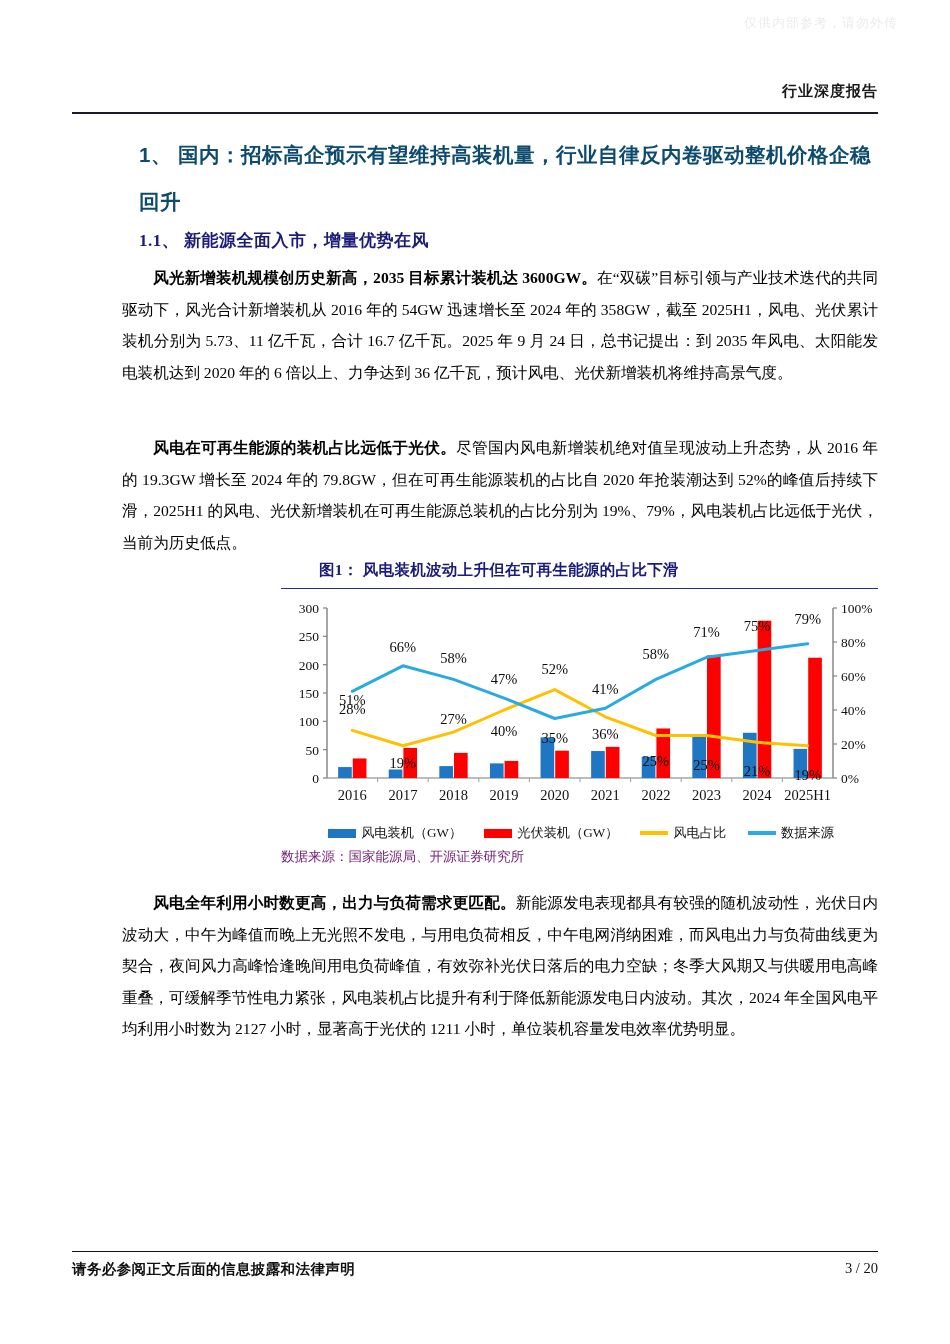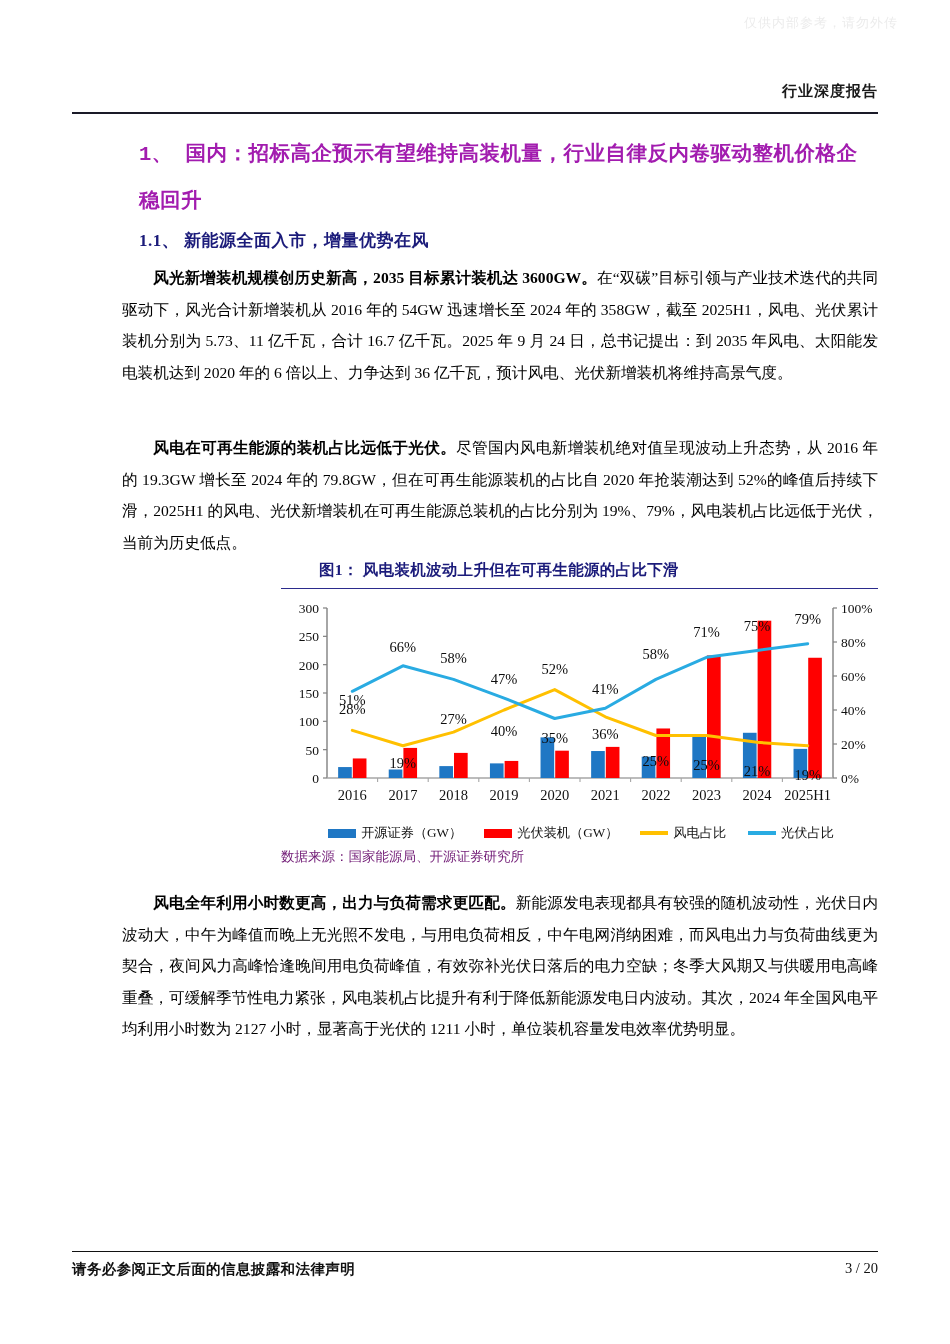--- a/index.html
+++ b/index.html
@@ -72,24 +72,24 @@
     border-top: 2px solid #1a1a28;
   }
 
   
   .h1 {
     position: absolute;
     left: 139px; top: 131px;
     width: 739px;
     font-size: 20.5px;
     font-weight: 700;
-    color: #a21caf;
+    color: #0c4a6e;
     line-height: 47px;
     letter-spacing: 0.5px;
-    font-family: Liberation Mono, monospace;
+    font-family: Liberation Sans, sans-serif;
   }
   .h2 {
     position: absolute;
     left: 139px; top: 229px;
     width: 739px;
     font-size: 17px;
     font-weight: 700;
     color: #1b1b7a;
     letter-spacing: 0.5px;
     font-family: "Liberation Serif", serif;
@@ -304,33 +304,33 @@
         <text x="273.7" y="206" text-anchor="middle" font-size="14.5" font-family="&quot;Liberation Serif&quot;, serif" fill="#111">2020</text>
         <text x="324.3" y="206" text-anchor="middle" font-size="14.5" font-family="&quot;Liberation Serif&quot;, serif" fill="#111">2021</text>
         <text x="374.90000000000003" y="206" text-anchor="middle" font-size="14.5" font-family="&quot;Liberation Serif&quot;, serif" fill="#111">2022</text>
         <text x="425.5" y="206" text-anchor="middle" font-size="14.5" font-family="&quot;Liberation Serif&quot;, serif" fill="#111">2023</text>
         <text x="476.1" y="206" text-anchor="middle" font-size="14.5" font-family="&quot;Liberation Serif&quot;, serif" fill="#111">2024</text>
         <text x="526.7" y="206" text-anchor="middle" font-size="14.5" font-family="&quot;Liberation Serif&quot;, serif" fill="#111">2025H1</text>
       </svg>
     <div class="legend" id="legend">
         <div class="legend-item">
           <span class="swatch-bar" style="background: rgb(31, 119, 196);"></span>
-          <span>开源证券（GW）</span>
+          <span>风电装机（GW）</span>
         </div>
         <div class="legend-item">
           <span class="swatch-bar" style="background: rgb(255, 0, 0);"></span>
           <span>光伏装机（GW）</span>
         </div>
         <div class="legend-item">
           <span class="swatch-line" style="background: rgb(255, 192, 0);"></span>
           <span>风电占比</span>
         </div>
         <div class="legend-item">
           <span class="swatch-line" style="background: rgb(41, 171, 226);"></span>
-          <span>光伏占比</span>
+          <span>数据来源</span>
         </div>
       </div>
   </div>
 
   <div class="fig-source">数据来源：国家能源局、开源证券研究所</div>
 
   <div class="para" id="para3">
     <b>风电全年利用小时数更高，出力与负荷需求更匹配。</b><span>新能源发电表现都具有较强的随机波动性，光伏日内波动大，中午为峰值而晚上无光照不发电，与用电负荷相反，中午电网消纳困难，而风电出力与负荷曲线更为契合，夜间风力高峰恰逢晚间用电负荷峰值，有效弥补光伏日落后的电力空缺；冬季大风期又与供暖用电高峰重叠，可缓解季节性电力紧张，风电装机占比提升有利于降低新能源发电日内波动。其次，2024 年全国风电平均利用小时数为 2127 小时，显著高于光伏的 1211 小时，单位装机容量发电效率优势明显。</span>
   </div>
 

